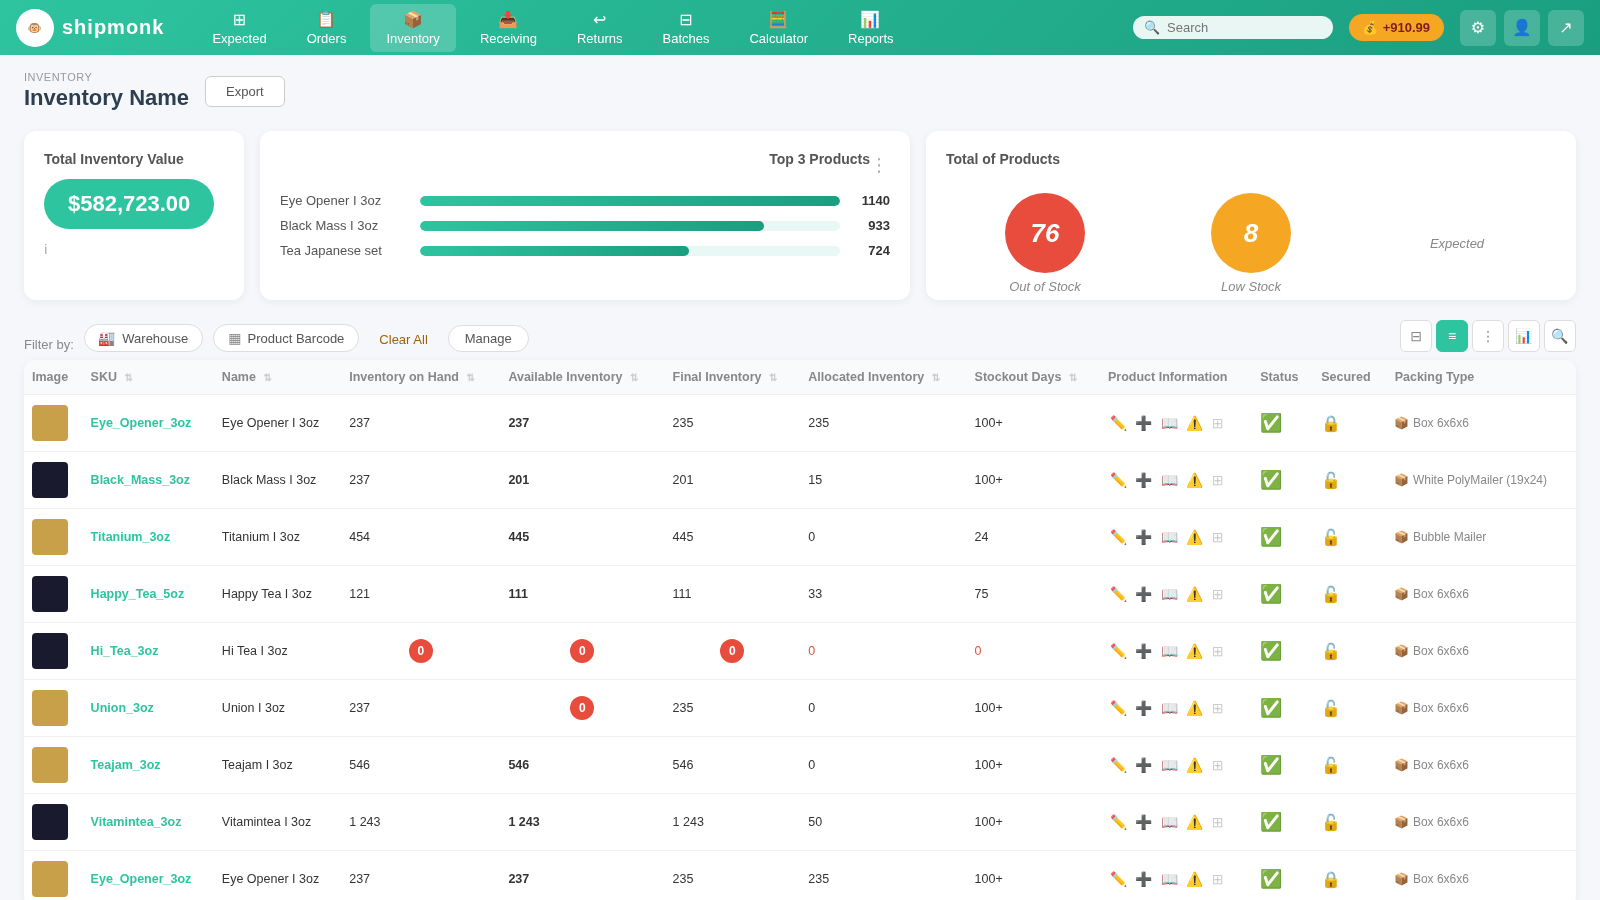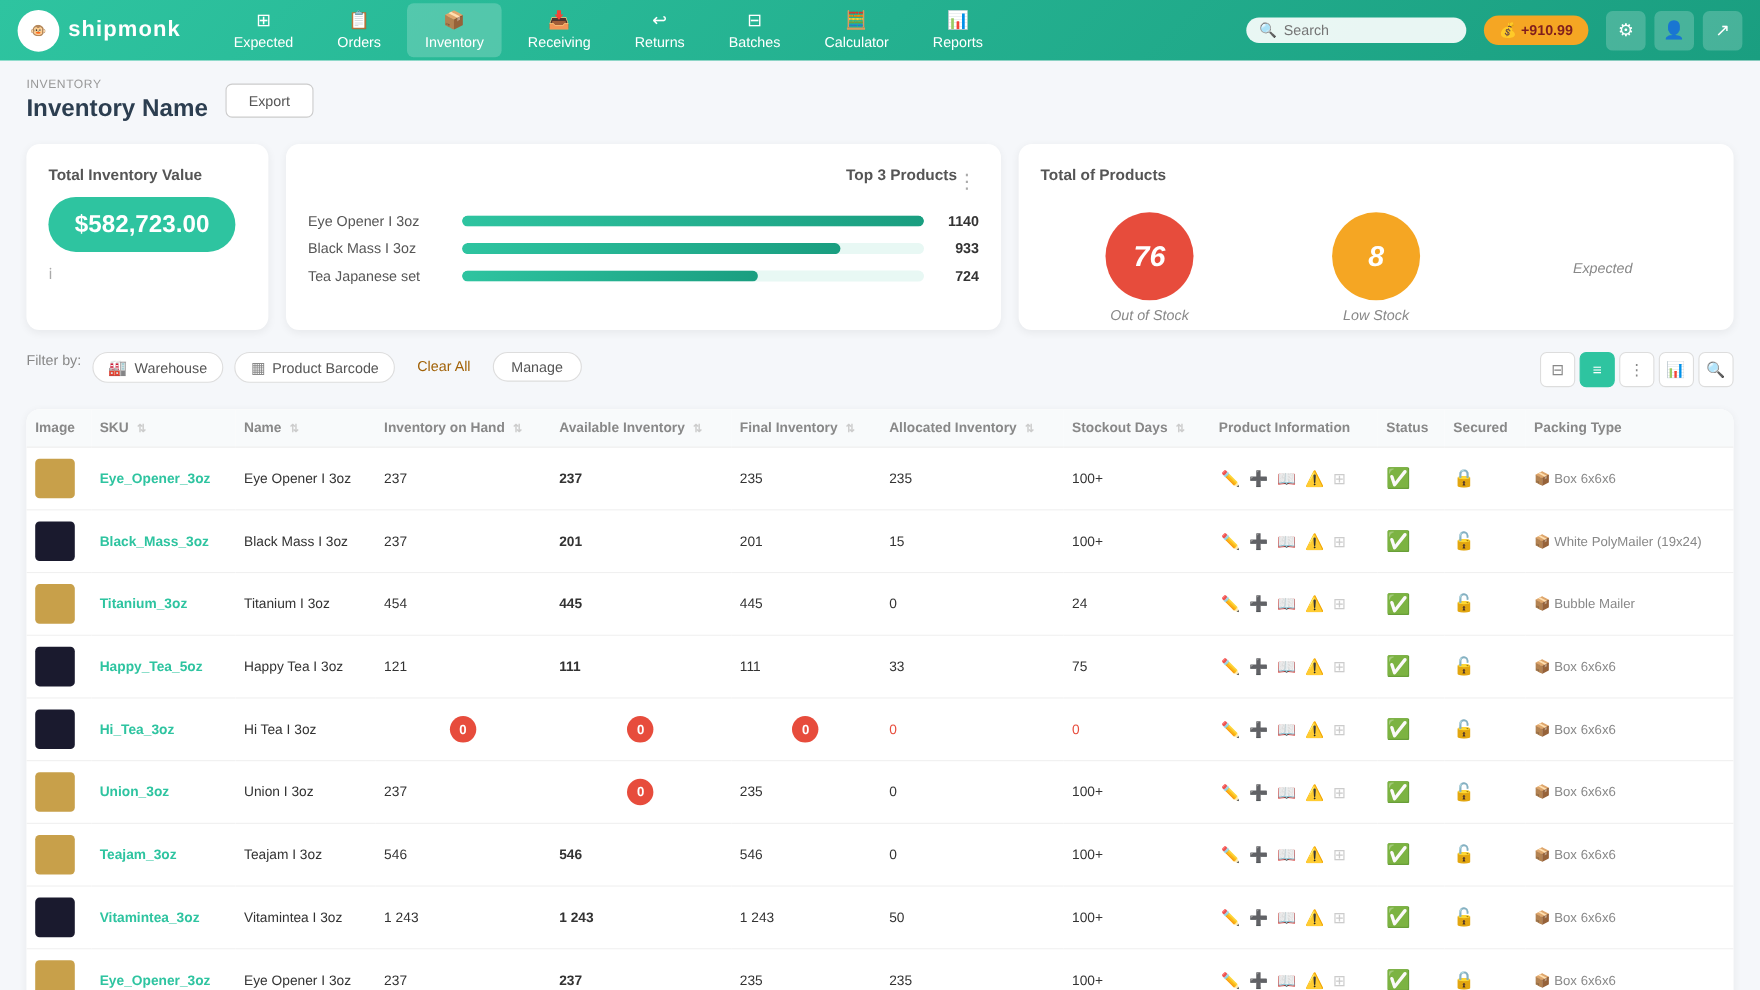--- a/index.html
+++ b/index.html
@@ -51,21 +51,21 @@
     .totals-card { flex: 1; }
     .totals-inner { display: flex; gap: 8px; align-items: center; height: 100%; font-style: italic; }
     .totals-item { display: flex; flex-direction: column; align-items: center; gap: 6px; flex: 1; }
     .totals-badge { width: 80px; height: 80px; border-radius: 50%; display: flex; align-items: center; justify-content: center; font-size: 26px; font-weight: 700; color: #fff; }
     .totals-badge.red { background: #e74c3c; }
     .totals-badge.orange { background: #f5a623; }
     .totals-badge.blue { background: #3498db; }
     .totals-label { font-size: 13px; color: #888; }
 
     
-    .filters-bar { display: flex; align-items: flex-start; gap: 10px; margin-bottom: 20px; }
+    .filters-bar { display: flex; align-items: flex-end; gap: 10px; margin-bottom: 8px; }
     .filter-label { color: #888; font-size: 13px; }
     .filter-chip { display: flex; align-items: center; gap: 6px; background: #fff; border: 1.5px solid #ddd; border-radius: 20px; padding: 5px 14px; font-size: 13px; cursor: pointer; color: #555; }
     .filter-chip-icon { font-size: 14px; color: #888; }
     .clear-btn { border: none; background: none; color: #a16207; font-size: 13px; cursor: pointer; padding: 5px 10px; }
     .manage-btn { border: 1.5px solid #ddd; background: #fff; border-radius: 20px; padding: 5px 16px; font-size: 13px; cursor: pointer; color: #555; }
     .filter-spacer { flex: 1; }
     .view-controls { display: flex; gap: 4px; }
     .view-btn { width: 32px; height: 32px; border: 1.5px solid #ddd; background: #fff; border-radius: 6px; display: flex; align-items: center; justify-content: center; cursor: pointer; font-size: 14px; color: #888; }
     .view-btn.active { background: #2ec4a0; color: #fff; border-color: #2ec4a0; }
     .search-icon-btn { width: 32px; height: 32px; border: 1.5px solid #ddd; background: #fff; border-radius: 6px; display: flex; align-items: center; justify-content: center; cursor: pointer; font-size: 14px; color: #888; }

